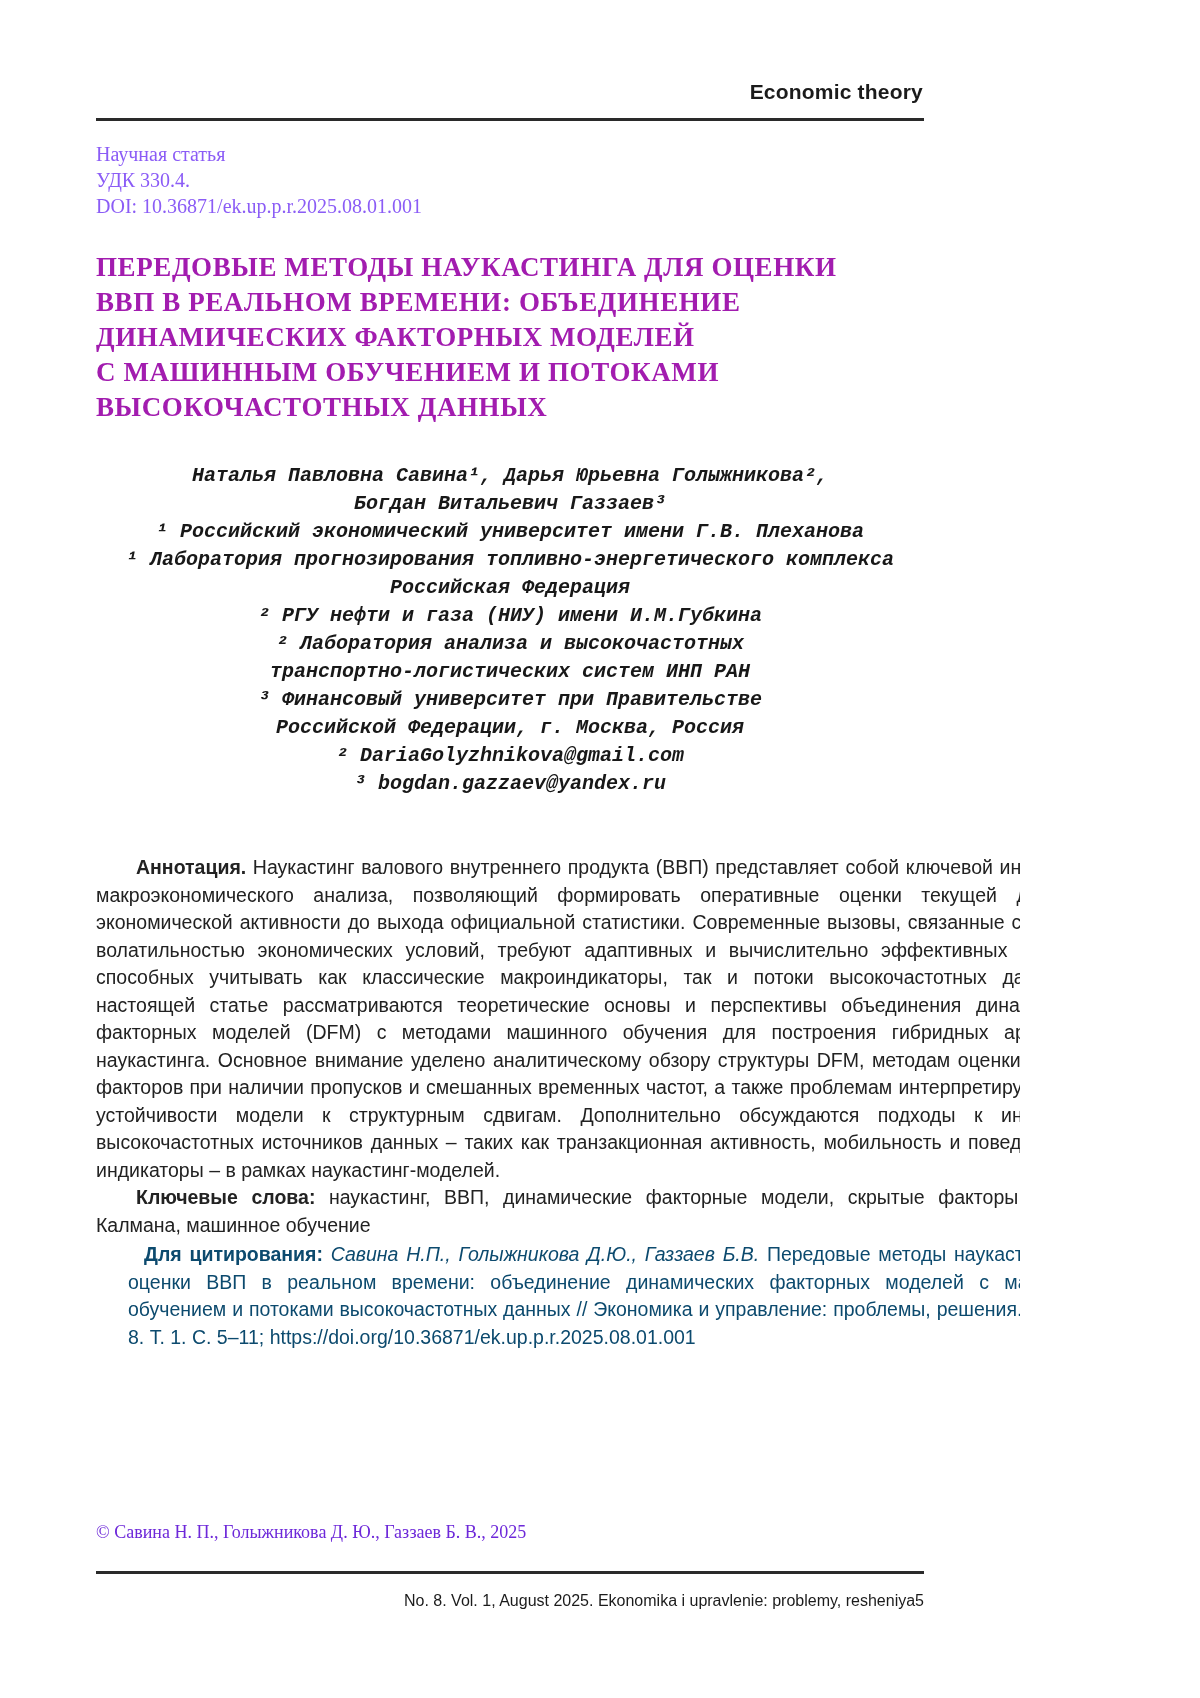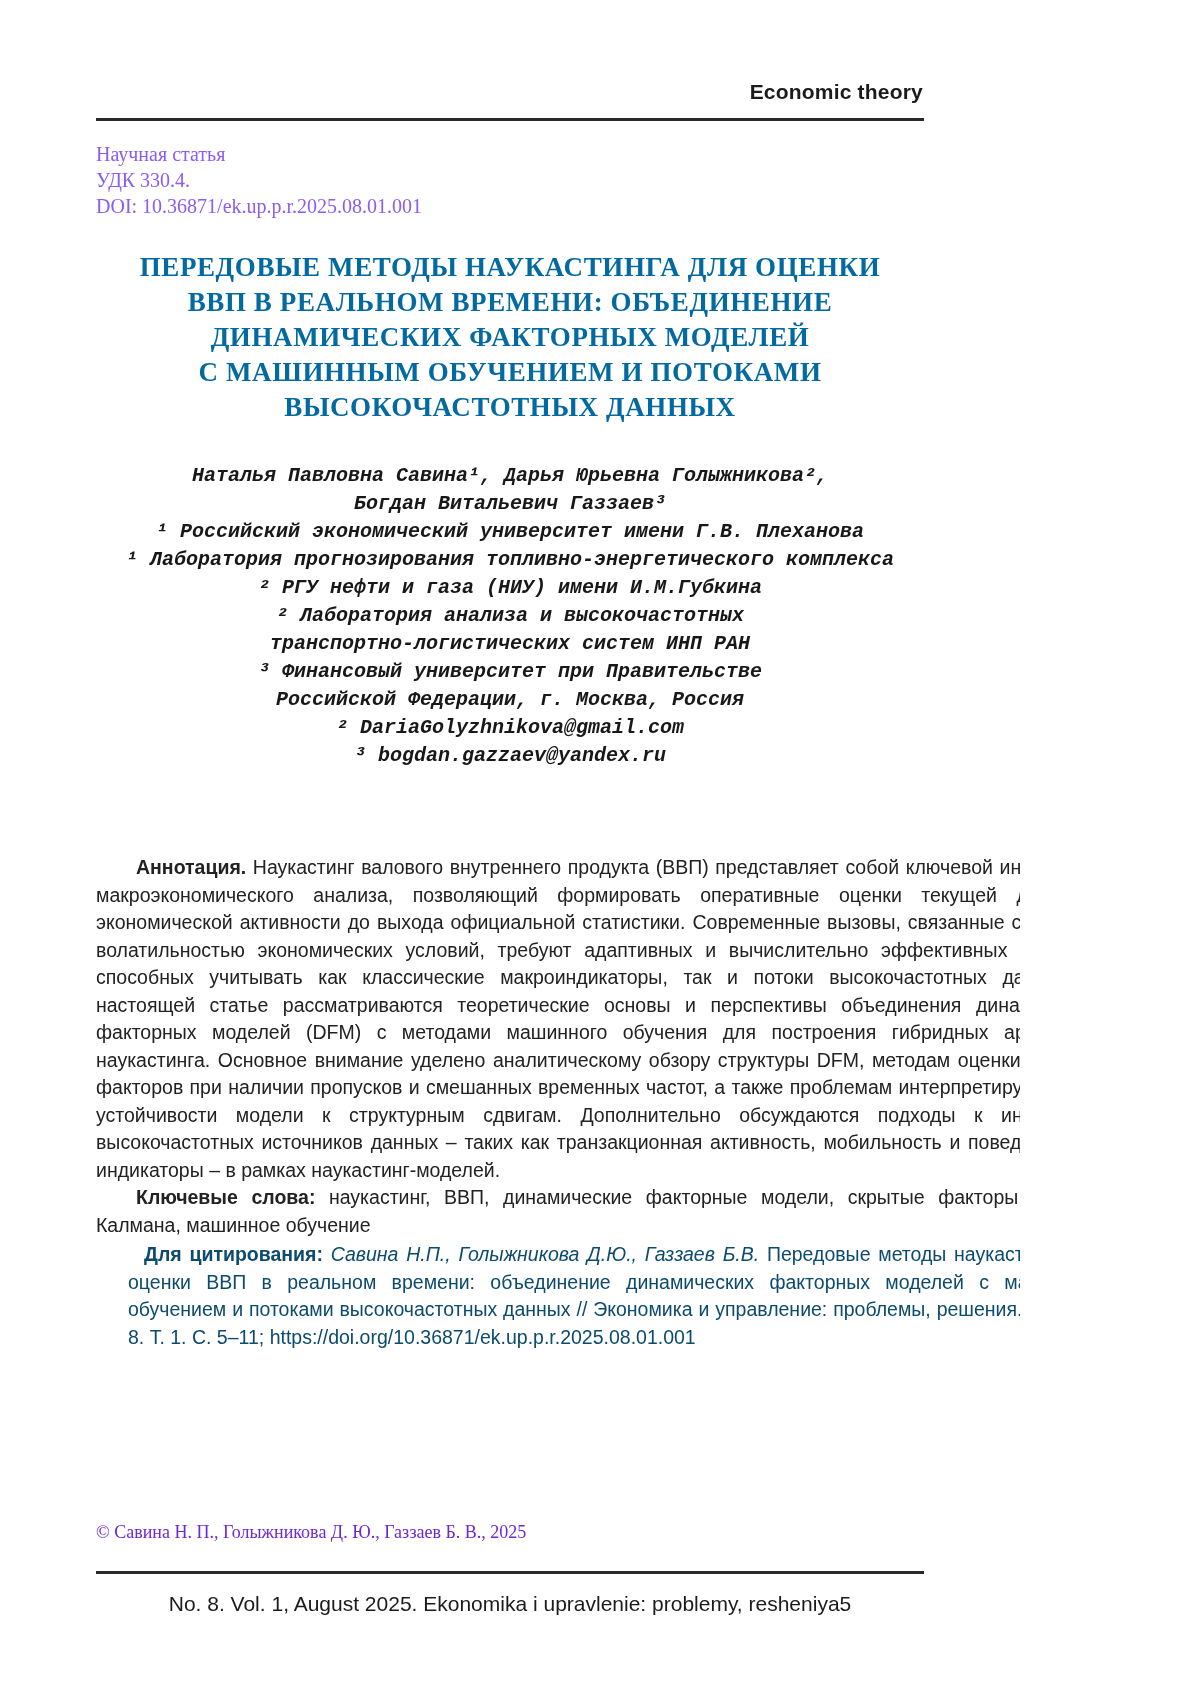--- a/index.html
+++ b/index.html
@@ -44,27 +44,26 @@
     font-size: 20px;
     line-height: 26px;
     color: #8b5cf6;
   }
   
   .title-block {
     position: absolute;
     top: 250px;
     left: 96px;
     right: 96px;
-    text-align: center;
     font-family: "Liberation Serif", serif;
     font-size: 27px;
     font-weight: bold;
     line-height: 35px;
     letter-spacing: 0.6px;
-    color: #0369a1;
+    color: #a21caf;
   }
   
   .authors-block {
     position: absolute;
     top: 462px;
     left: 96px;
     right: 96px;
     text-align: center;
     font-family: Liberation Mono, monospace;
     font-size: 20px;
@@ -124,24 +123,24 @@
     right: 96px;
     height: 3px;
     background: #2a2a2a;
   }
   .footer {
     position: absolute;
     top: 1592px;
     left: 96px;
     right: 96px;
     display: flex;
-    justify-content: center;
+    justify-content: flex-end;
     align-items: baseline;
     font-family: "Liberation Sans", sans-serif;
-    font-size: 21px;
+    font-size: 16px;
     color: #1b1b1b;
   }
 </style>
 </head>
 <body>
 
 <div class="page">
 
   <div class="section-label">Economic theory</div>
 
@@ -159,20 +158,21 @@
     <div>ДИНАМИЧЕСКИХ ФАКТОРНЫХ МОДЕЛЕЙ</div>
     <div>С МАШИННЫМ ОБУЧЕНИЕМ И ПОТОКАМИ</div>
     <div>ВЫСОКОЧАСТОТНЫХ ДАННЫХ</div>
   </div>
 
   <div class="authors-block">
     <div>Наталья Павловна Савина¹, Дарья Юрьевна Голыжникова²,</div>
     <div>Богдан Витальевич Газзаев³</div>
     <div>¹ Российский экономический университет имени Г.В. Плеханова</div>
     <div>¹ Лаборатория прогнозирования топливно-энергетического комплекса</div>
+    <div>Российская Федерация</div>
     <div>² РГУ нефти и газа (НИУ) имени И.М.Губкина</div>
     <div>² Лаборатория анализа и высокочастотных</div>
     <div>транспортно-логистических систем ИНП РАН</div>
     <div>³ Финансовый университет при Правительстве</div>
     <div>Российской Федерации, г. Москва, Россия</div>
     <div>² DariaGolyzhnikova@gmail.com</div>
     <div>³ bogdan.gazzaev@yandex.ru</div>
   </div>
 
   <div class="body-text">

